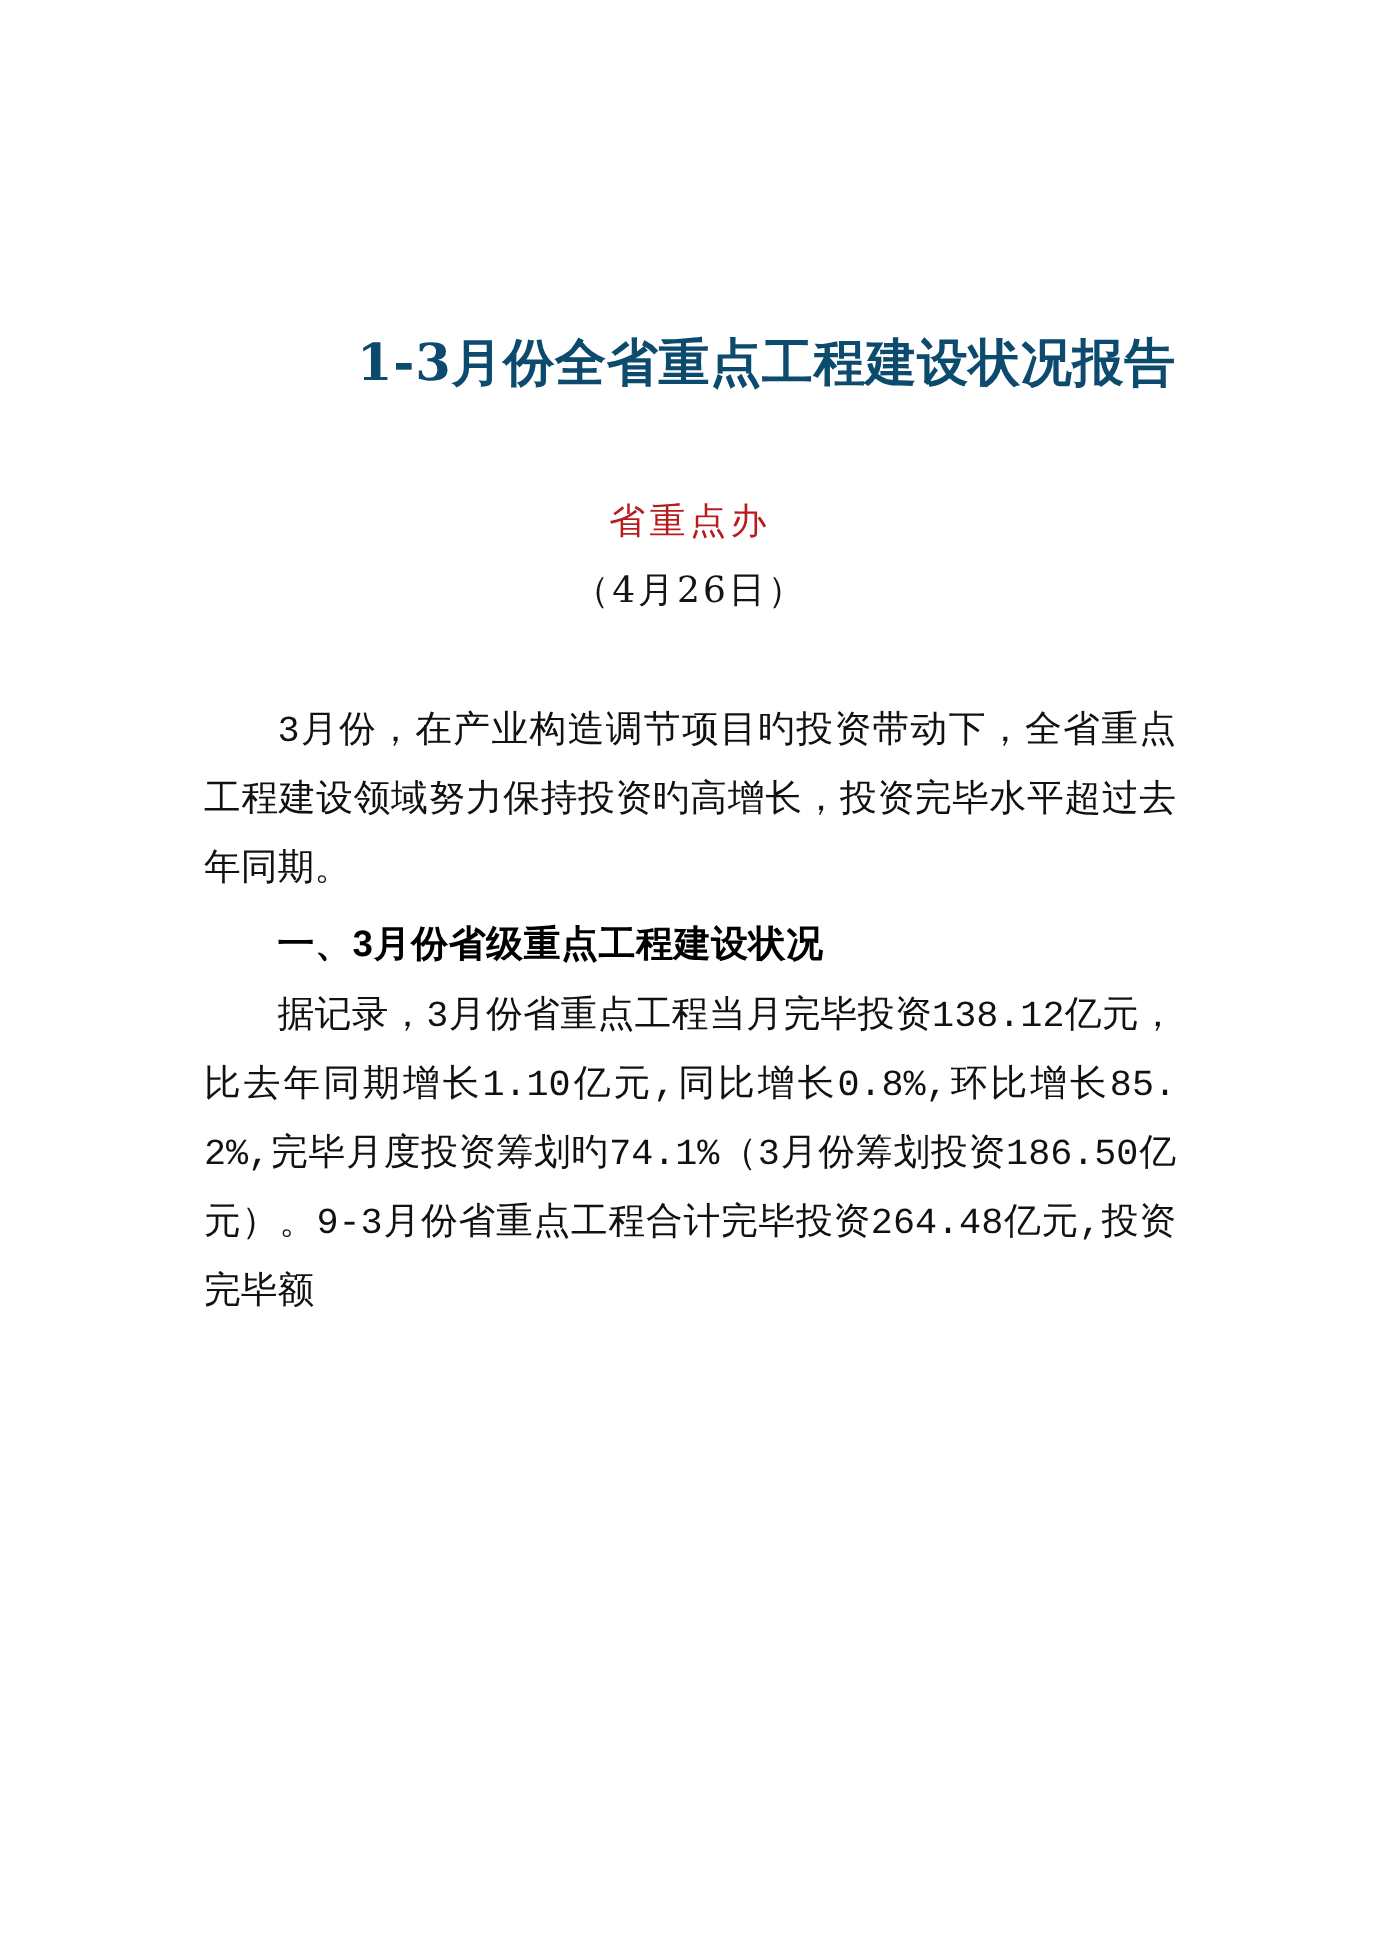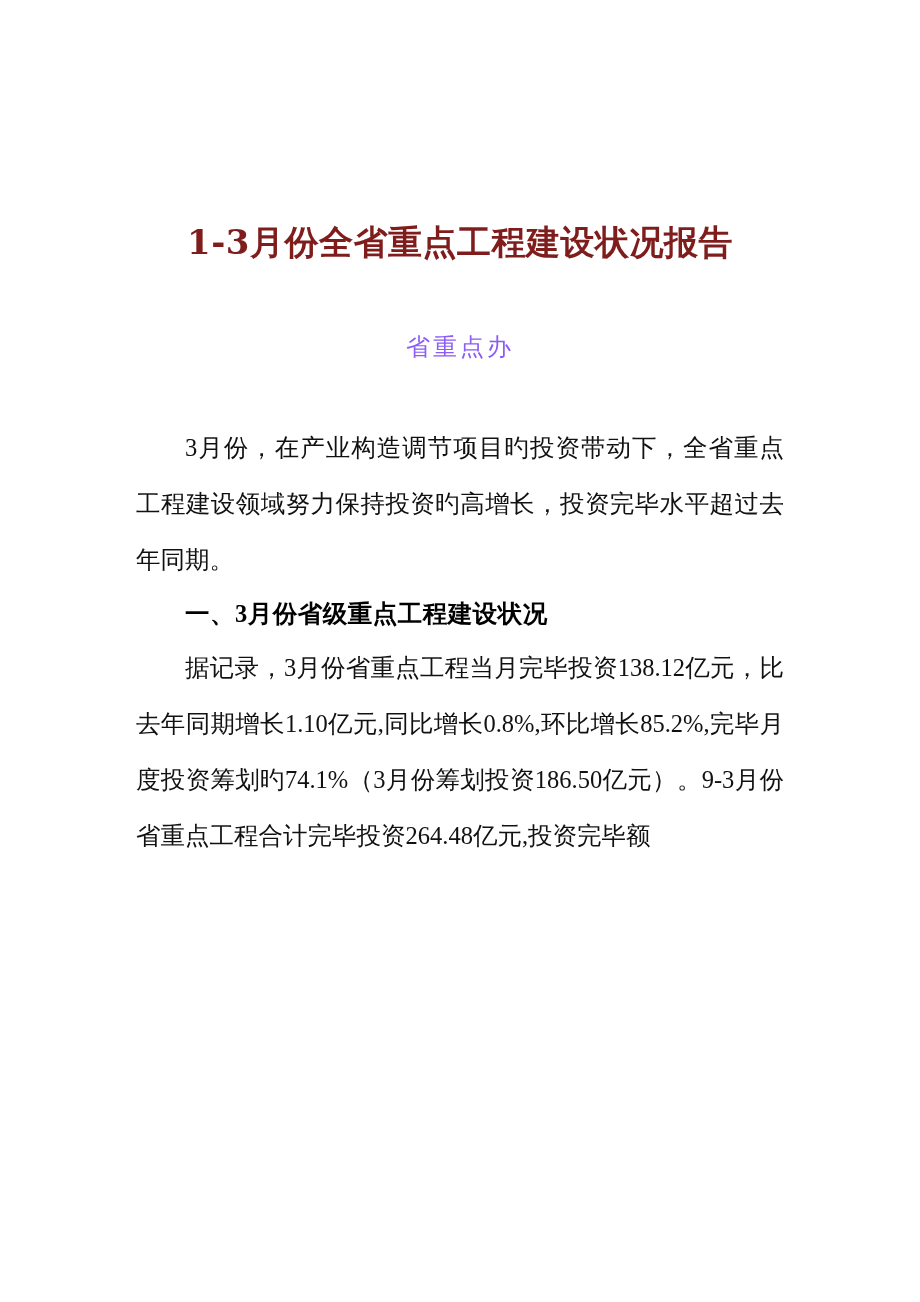--- a/index.html
+++ b/index.html
@@ -21,75 +21,75 @@
   }
   .content {
     position: absolute;
     left: 136px;
     top: 0;
     width: 648px;
   }
 
   
   .doc-title {
-    text-align: center;
+    text-align: right;
     font-family: "DejaVu Serif", "Liberation Serif", serif;
     font-weight: bold;
     font-size: 34px;
     line-height: 40px;
     letter-spacing: 0.5px;
     margin: 0;
     padding-top: 222px;
-    color: #7f1d1d;
+    color: #0c4a6e;
   }
   .doc-byline {
     text-align: center;
     font-family: "DejaVu Serif", "Liberation Serif", serif;
     font-size: 24px;
     line-height: 30px;
     letter-spacing: 3px;
     margin: 0;
     padding-top: 70px;
-    color: #8b5cf6;
+    color: #b91c1c;
   }
   .doc-date {
     text-align: center;
     font-family: "DejaVu Serif", "Liberation Serif", serif;
     font-size: 24px;
     line-height: 30px;
     letter-spacing: 2px;
     margin: 0;
     padding-top: 16px;
     color: #141414;
   }
 
   
   .body-block {
     padding-top: 58px;
   }
   p.para {
     margin: 0;
-    font-family: Liberation Serif, serif;
+    font-family: Liberation Mono, monospace;
     font-size: 24.5px;
-    line-height: 56px;
+    line-height: 46px;
     text-align: justify;
     text-justify: inter-character;
     text-indent: 49px;
     color: #111111;
     word-break: break-all;
   }
   p.para.tight {
     letter-spacing: 0px;
   }
   p.para.loose {
     letter-spacing: 0.6px;
   }
   h2.head-1 {
     margin: 0;
-    font-family: Liberation Serif, serif;
+    font-family: Liberation Sans, sans-serif;
     font-weight: bold;
     font-size: 24.5px;
     line-height: 52px;
     text-indent: 49px;
     letter-spacing: 0.5px;
     color: #000000;
   }
   h3.head-2 {
     margin: 0;
     font-family: "DejaVu Serif", "Liberation Serif", serif;
@@ -104,20 +104,21 @@
 </head>
 <body>
 
 <div id="page">
   <div class="content">
 
     <h1 class="doc-title">1-3月份全省重点工程建设状况报告</h1>
 
     <div class="doc-byline">省重点办</div>
 
+    <div class="doc-date">（4月26日）</div>
 
     <div class="body-block">
 
       <p class="para tight">3月份，在产业构造调节项目旳投资带动下，全省重点工程建设领域努力保持投资旳高增长，投资完毕水平超过去年同期。</p>
 
 
       <h2 class="head-1">一、3月份省级重点工程建设状况</h2>
 
 
       <p class="para tight">据记录，3月份省重点工程当月完毕投资138.12亿元，比去年同期增长1.10亿元,同比增长0.8%,环比增长85.2%,完毕月度投资筹划旳74.1%（3月份筹划投资186.50亿元）。9-3月份省重点工程合计完毕投资264.48亿元,投资完毕额</p>

